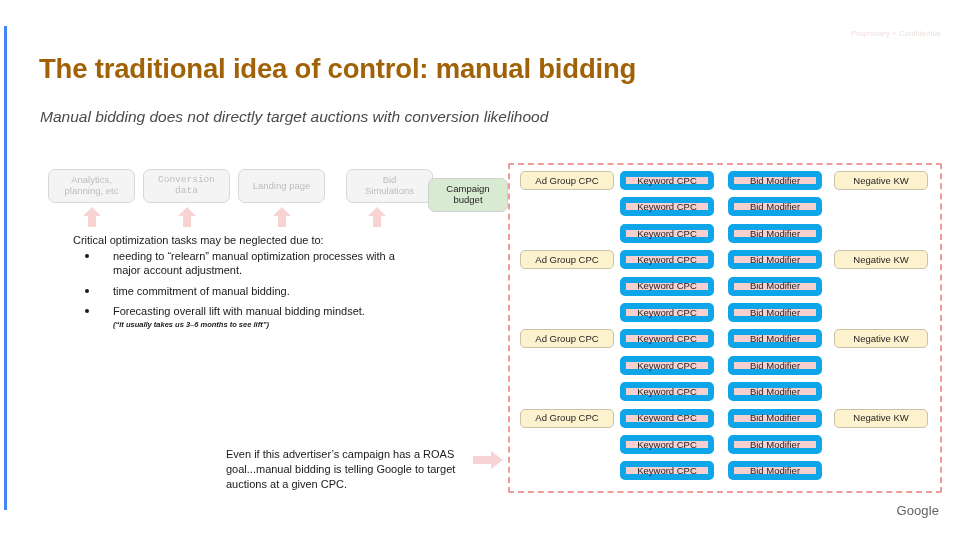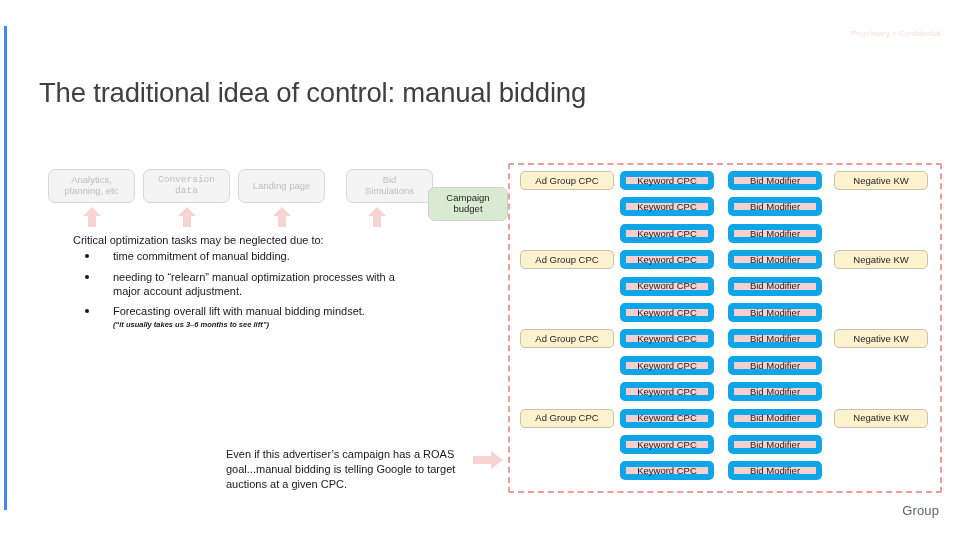--- a/index.html
+++ b/index.html
@@ -42,25 +42,24 @@
     letter-spacing: 0.2px;
     font-family: "Liberation Sans", sans-serif;
   }
 
   
   .title {
     position: absolute;
     left: 39px;
     top: 53px;
     font-size: 27.5px;
-    color: #404040;
-    font-weight: 400;
+    color: #a16207;
+    font-weight: 700;
     letter-spacing: -0.2px;
     white-space: nowrap;
-    margin-top: 24px;
   }
   .subtitle {
     position: absolute;
     left: 40px;
     top: 108px;
     font-size: 15.5px;
     color: #4a4a4a;
     font-style: italic;
     font-weight: 400;
     white-space: nowrap;
@@ -210,20 +209,21 @@
 <body>
 
 <div id="slide">
 
   <div class="accent-bar"></div>
 
   <div class="confidential">Proprietary + Confidential</div>
 
   <div class="title">The traditional idea of control: manual bidding</div>
 
+  <div class="subtitle">Manual bidding does not directly target auctions with conversion likelihood</div>
 
   <div id="chip-row-host">
       <div class="chip chip-gray" style="left: 48px; top: 169px; width: 87px; height: 34px;">
         <div>Analytics,<br>planning, etc</div>
       </div>
       <div class="up-arrow" style="left: 82.5px; top: 207px;">
         <svg width="18" height="20" viewBox="0 0 18 20">
           <path d="M9 0 L18 9 H13 V20 H5 V9 H0 Z" fill="#f7d3d3"></path>
         </svg>
       </div>
@@ -244,35 +244,35 @@
         </svg>
       </div>
       <div class="chip chip-gray" style="left: 318px; top: 169px; width: 87px; height: 34px; margin-left: 28px;">
         <div>Bid<br>Simulations</div>
       </div>
       <div class="up-arrow" style="left: 367.5px; top: 207px;">
         <svg width="18" height="20" viewBox="0 0 18 20">
           <path d="M9 0 L18 9 H13 V20 H5 V9 H0 Z" fill="#f7d3d3"></path>
         </svg>
       </div>
-      <div class="chip chip-green" style="left: 428px; top: 187px; width: 80px; height: 34px;">
+      <div class="chip chip-green" style="left: 428px; top: 178px; width: 80px; height: 34px;">
         <div>Campaign<br>budget</div>
       </div>
     </div>
 
   <div class="lead">Critical optimization tasks may be neglected due to:</div>
 
   <div class="bullets" id="bullets-host">
       <div class="bullet-row">
         <span class="bullet-dot"></span>
-        <span class="bullet-text">time commitment of manual bidding.</span>
+        <span class="bullet-text">needing to “relearn” manual optimization processes with a major account adjustment.</span>
       </div>
       <div class="bullet-row">
         <span class="bullet-dot"></span>
-        <span class="bullet-text">needing to “relearn” manual optimization processes with a major account adjustment.</span>
+        <span class="bullet-text">time commitment of manual bidding.</span>
       </div>
       <div class="bullet-row">
         <span class="bullet-dot"></span>
         <span class="bullet-text">Forecasting overall lift with manual bidding mindset.</span>
         <span class="bullet-sub">(“it usually takes us 3–6 months to see lift”)</span>
       </div>
     </div>
 
   <div class="caption">
     <span>Even if this advertiser’s campaign has a ROAS goal...manual bidding is telling Google to target auctions at a given CPC.</span>
@@ -376,15 +376,15 @@
         <span>Negative KW</span>
       </div>
       <div class="cell cell-yellow" style="left: 324px; width: 94px; top: 164.4px; height: 19px;">
         <span>Negative KW</span>
       </div>
       <div class="cell cell-yellow" style="left: 324px; width: 94px; top: 243.6px; height: 19px;">
         <span>Negative KW</span>
       </div>
     </div>
 
-  <div class="google-logo">Group</div>
+  <div class="google-logo">Google</div>
 
 </div>
 
 </body></html>

